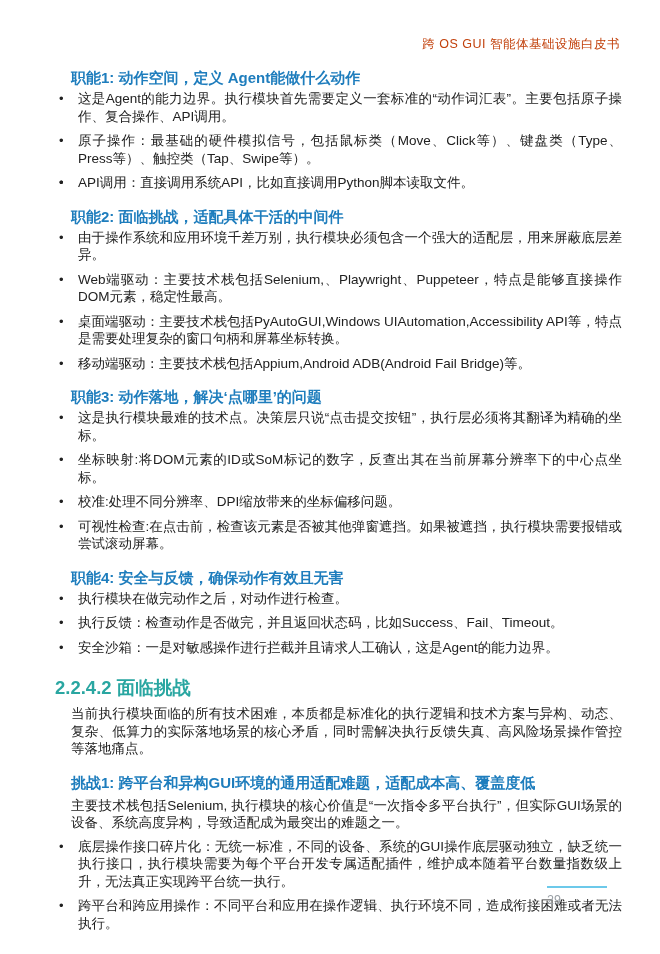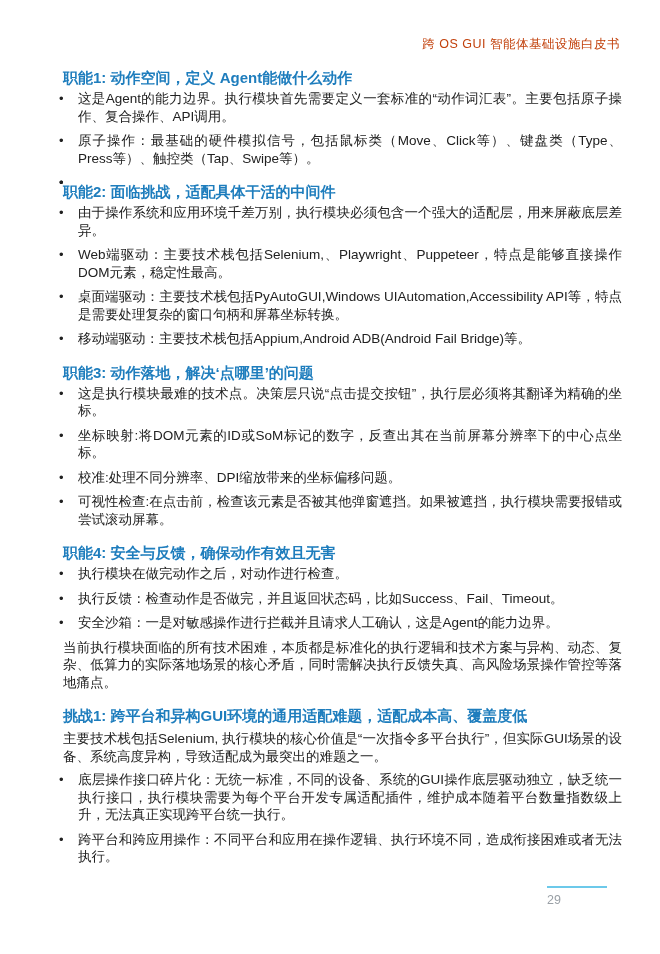--- a/index.html
+++ b/index.html
@@ -13,29 +13,29 @@
   }
   .page-header {
     position:absolute; top:36px; right:40px;
     font-size:12.5px; color:#c2410c; letter-spacing:0.5px;
   }
   .content {
     position:absolute; top:60px; left:55px; width:567px;
   }
   .subheading {
     color:#1e7dbd; font-weight:bold; font-size:15px;
-    margin:15px 0 3px 8px; line-height:19px;
+    margin:15px 0 3px 16px; line-height:19px;
   }
   .subheading:first-child { margin-top:8px; }
   .section-heading {
     color:#29a6a1; font-weight:bold; font-size:18.5px;
     margin:20px 0 6px 0; line-height:23px;
   }
   .para {
-    font-size:13.5px; line-height:17.5px; margin:5px 0 6px 8px;
+    font-size:13.5px; line-height:17.5px; margin:5px 0 6px 16px;
     text-align:justify;
   }
   ul.bullets { list-style:none; margin:2px 0 4px 0; padding:0; }
   li.bullet {
     position:relative; padding-left:23px;
     font-size:13.5px; line-height:17.5px;
     margin:0 0 7px 0; text-align:justify;
   }
   li.bullet .dot {
     position:absolute; left:4px; top:0;
@@ -56,21 +56,21 @@
 <div class="page-header">
   <span>跨 OS GUI 智能体基础设施白皮书</span>
 </div>
 
 <div class="content" id="content">
     <div class="subheading">职能1: 动作空间，定义 Agent能做什么动作</div>
     <ul class="bullets">
       <li class="bullet"><span class="dot">•</span><span>这是Agent的能力边界。执行模块首先需要定义一套标准的“动作词汇表”。主要包括原子操作、复合操作、API调用。</span></li>
       <li class="bullet"><span class="dot">•</span><span>原子操作：最基础的硬件模拟信号，包括鼠标类（Move、Click等）、键盘类（Type、Press等）、触控类（Tap、Swipe等）。</span></li>
       <li class="bullet"><span class="dot">•</span></li>
-      <li class="bullet"><span class="dot">•</span></li>
+      <li class="bullet"><span class="dot">•</span><span>API调用：直接调用系统API，比如直接调用Python脚本读取文件。</span></li>
     </ul>
     <div class="subheading">职能2: 面临挑战，适配具体干活的中间件</div>
     <ul class="bullets">
       <li class="bullet"><span class="dot">•</span><span>由于操作系统和应用环境千差万别，执行模块必须包含一个强大的适配层，用来屏蔽底层差异。</span></li>
       <li class="bullet"><span class="dot">•</span><span>Web端驱动：主要技术栈包括Selenium,、Playwright、Puppeteer，特点是能够直接操作DOM元素，稳定性最高。</span></li>
       <li class="bullet"><span class="dot">•</span><span>桌面端驱动：主要技术栈包括PyAutoGUI,Windows UIAutomation,Accessibility API等，特点是需要处理复杂的窗口句柄和屏幕坐标转换。</span></li>
       <li class="bullet"><span class="dot">•</span><span>移动端驱动：主要技术栈包括Appium,Android ADB(Android Fail Bridge)等。</span></li>
     </ul>
     <div class="subheading">职能3: 动作落地，解决‘点哪里’的问题</div>
     <ul class="bullets">
@@ -78,20 +78,21 @@
       <li class="bullet"><span class="dot">•</span><span>坐标映射:将DOM元素的ID或SoM标记的数字，反查出其在当前屏幕分辨率下的中心点坐标。</span></li>
       <li class="bullet"><span class="dot">•</span><span>校准:处理不同分辨率、DPI缩放带来的坐标偏移问题。</span></li>
       <li class="bullet"><span class="dot">•</span><span>可视性检查:在点击前，检查该元素是否被其他弹窗遮挡。如果被遮挡，执行模块需要报错或尝试滚动屏幕。</span></li>
     </ul>
     <div class="subheading">职能4: 安全与反馈，确保动作有效且无害</div>
     <ul class="bullets">
       <li class="bullet"><span class="dot">•</span><span>执行模块在做完动作之后，对动作进行检查。</span></li>
       <li class="bullet"><span class="dot">•</span><span>执行反馈：检查动作是否做完，并且返回状态码，比如Success、Fail、Timeout。</span></li>
       <li class="bullet"><span class="dot">•</span><span>安全沙箱：一是对敏感操作进行拦截并且请求人工确认，这是Agent的能力边界。</span></li>
     </ul>
+    <div class="section-heading">2.2.4.2 面临挑战</div>
     <div class="para">当前执行模块面临的所有技术困难，本质都是标准化的执行逻辑和技术方案与异构、动态、复杂、低算力的实际落地场景的核心矛盾，同时需解决执行反馈失真、高风险场景操作管控等落地痛点。</div>
     <div class="subheading">挑战1: 跨平台和异构GUI环境的通用适配难题，适配成本高、覆盖度低</div>
     <div class="para">主要技术栈包括Selenium, 执行模块的核心价值是“一次指令多平台执行”，但实际GUI场景的设备、系统高度异构，导致适配成为最突出的难题之一。</div>
     <ul class="bullets">
       <li class="bullet"><span class="dot">•</span><span>底层操作接口碎片化：无统一标准，不同的设备、系统的GUI操作底层驱动独立，缺乏统一执行接口，执行模块需要为每个平台开发专属适配插件，维护成本随着平台数量指数级上升，无法真正实现跨平台统一执行。</span></li>
       <li class="bullet"><span class="dot">•</span><span>跨平台和跨应用操作：不同平台和应用在操作逻辑、执行环境不同，造成衔接困难或者无法执行。</span></li>
     </ul>
   </div>
 
 <div class="footer">

